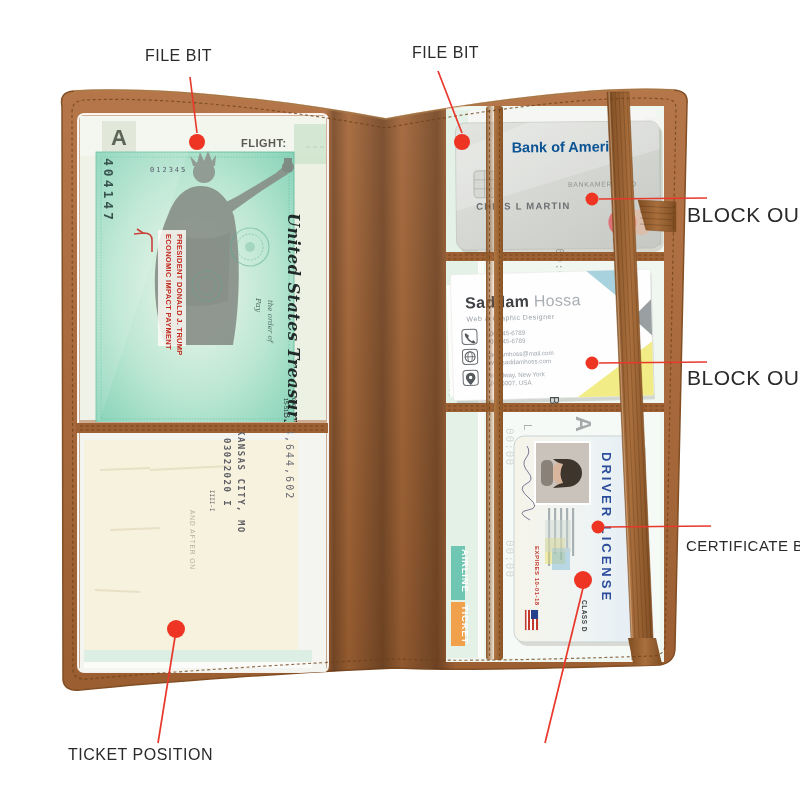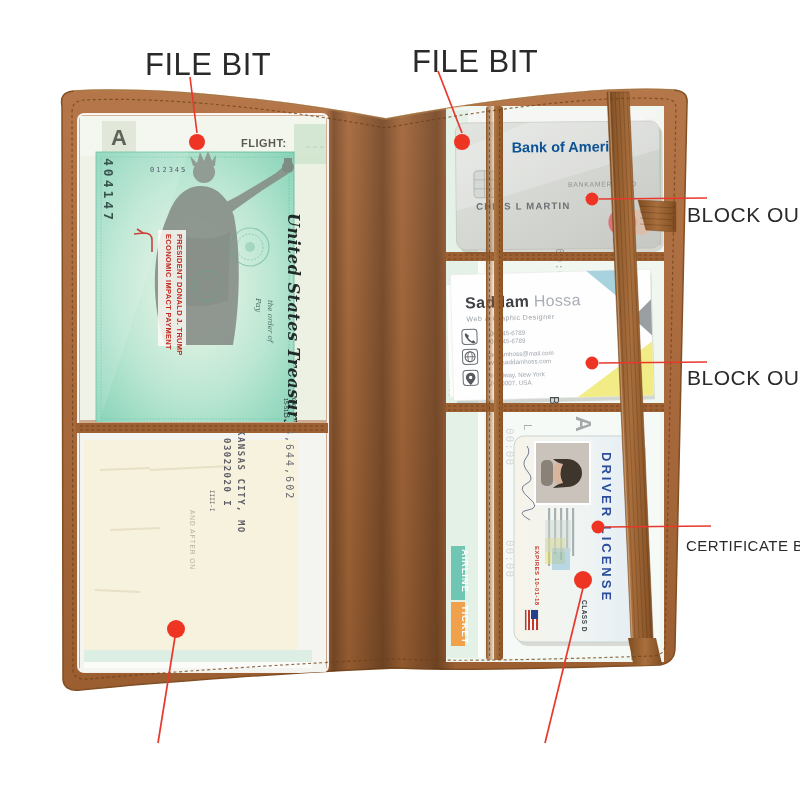--- a/index.html
+++ b/index.html
@@ -1,21 +1,21 @@
 <!DOCTYPE html>
 <html><head>
 <meta charset="utf-8">
 <style>
   html,body{margin:0;padding:0;background:#ffffff;}
   #stage{position:relative;width:800px;height:800px;background:#ffffff;overflow:hidden;
          font-family:"Liberation Sans",sans-serif;}
   #art{position:absolute;left:0;top:0;}
   .lbl{position:absolute;color:#2a2a2a;letter-spacing:.5px;white-space:nowrap;
        font-family:"Liberation Sans",sans-serif;font-weight:400;}
-  .lbl-lg{font-size:31px;}
+  .lbl-lg{font-size:16px;}
   .lbl-md{font-size:21px;}
   .lbl-sm{font-size:15px;}
   text{font-family:"Liberation Sans",sans-serif;}
   .mono{font-family:"DejaVu Sans Mono",monospace;}
   .serif{font-family:"DejaVu Serif",serif;}
 </style>
 </head>
 <body>
 
 <div id="stage">
@@ -329,14 +329,15 @@
     <circle cx="176" cy="629" r="9"></circle>
     <circle cx="583" cy="580" r="9"></circle>
   </g>
 </svg>
 
 <div class="lbl lbl-lg" style="left:145px;top:47px;">FILE BIT</div>
 <div class="lbl lbl-lg" style="left:412px;top:44px;">FILE BIT</div>
 <div class="lbl lbl-md" style="left:687px;top:203px;">BLOCK OUT</div>
 <div class="lbl lbl-md" style="left:687px;top:366px;">BLOCK OUT</div>
 <div class="lbl lbl-sm" style="left:686px;top:537px;">CERTIFICATE BIT</div>
+<div class="lbl lbl-lg" style="left:68px;top:746px;">TICKET POSITION</div>
 
 </div>
 
 </body></html>

